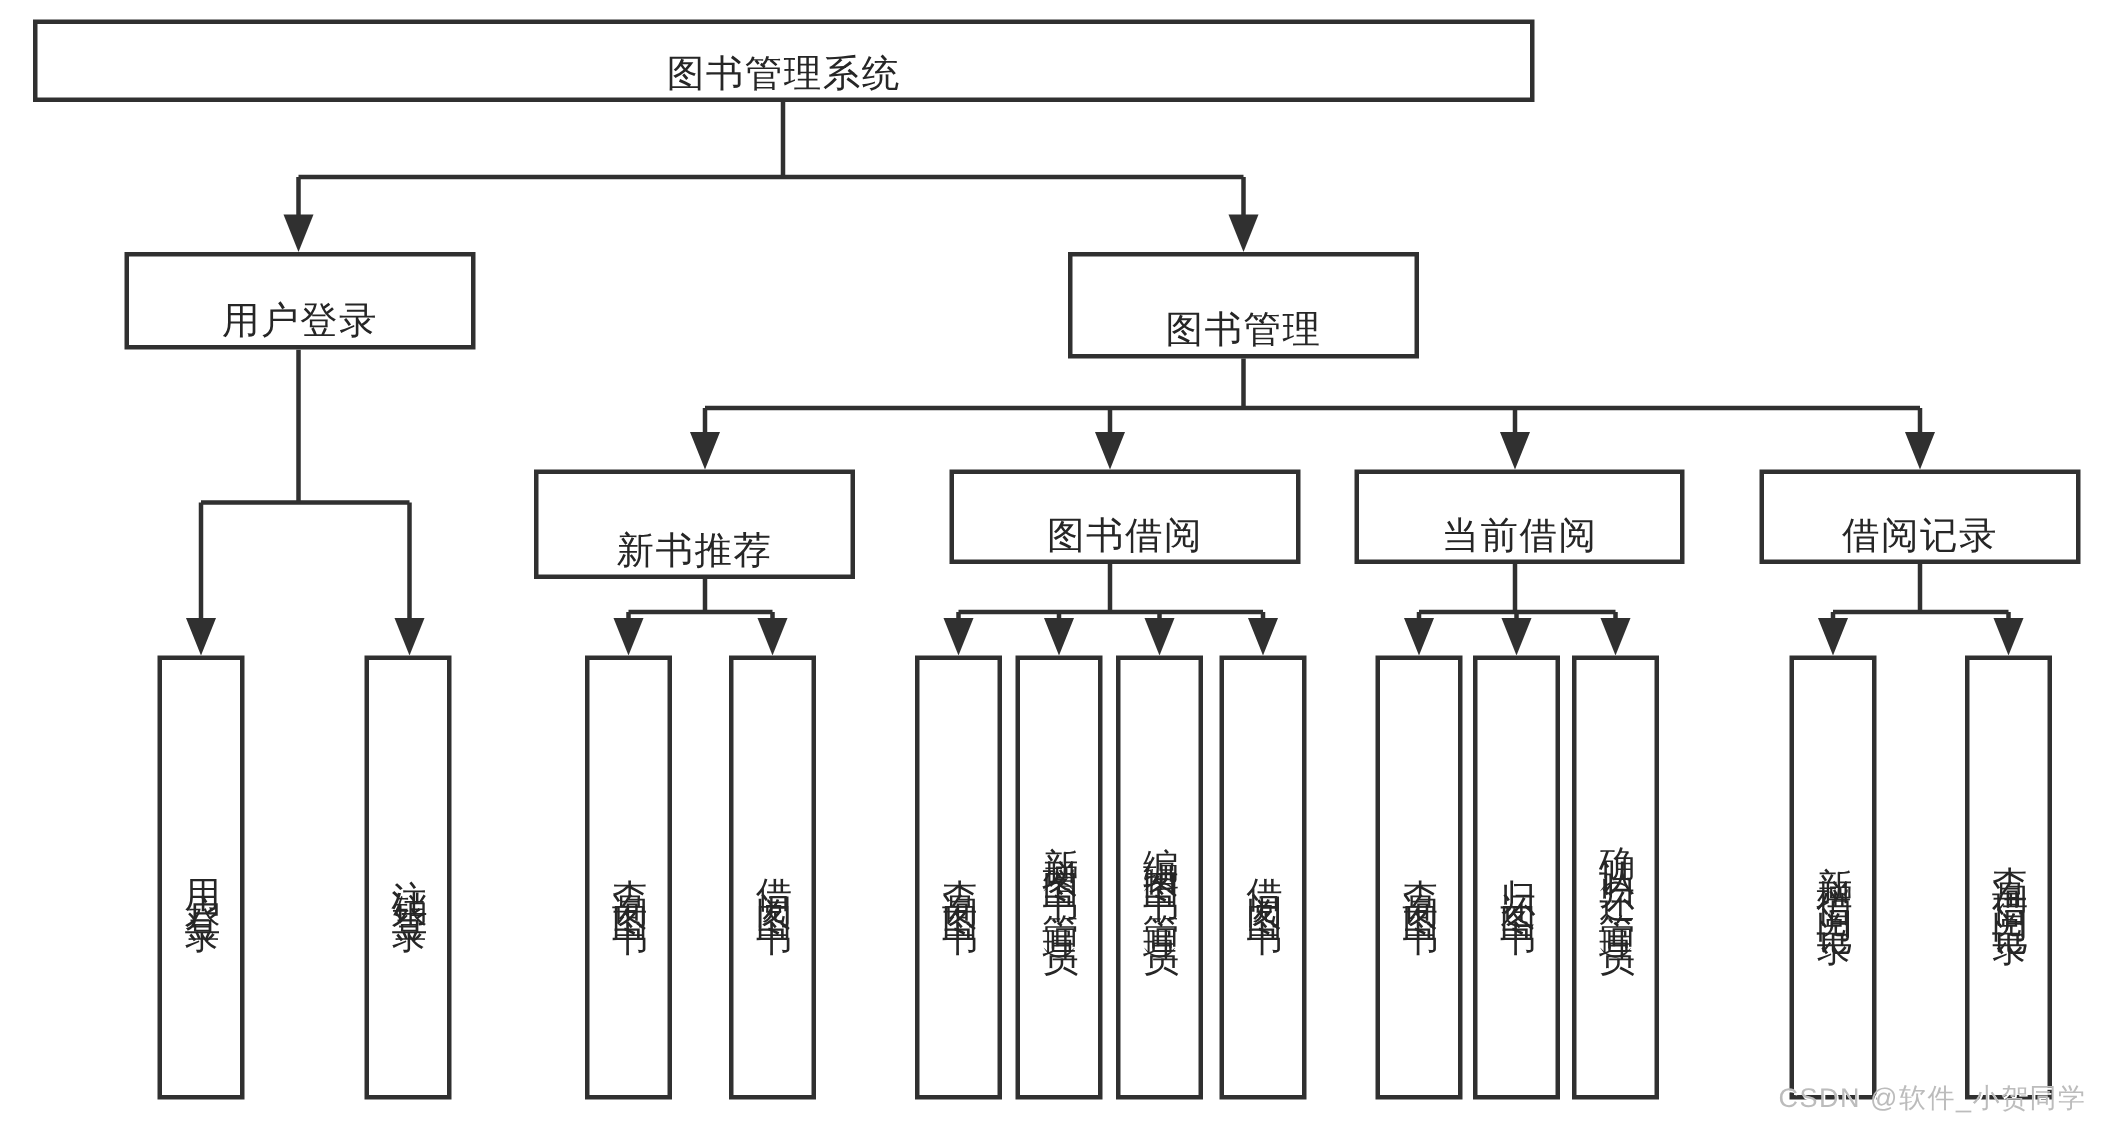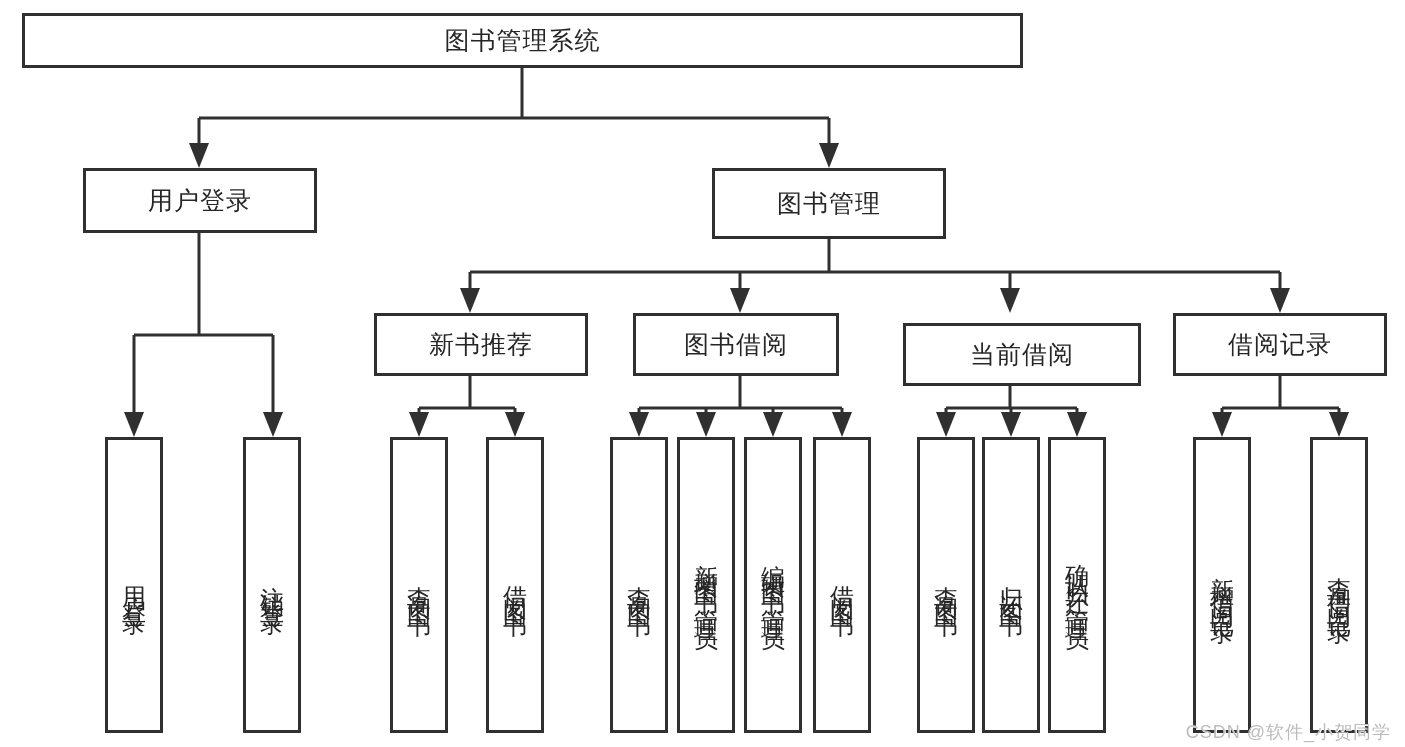--- a/index.html
+++ b/index.html
@@ -23,20 +23,21 @@
     background: #ffffff;
     display: flex;
     align-items: center;
     justify-content: center;
     color: #262626;
   }
   .hbox {
     font-size: 25px;
     letter-spacing: 1px;
     white-space: nowrap;
+    align-items: flex-end;
   }
   .vbox {
     width: 58px;
     height: 296px;
     top: 437px;
   }
   .vbox .vtext {
     writing-mode: vertical-rl;
     text-orientation: mixed;
     font-size: 24px;
@@ -104,27 +105,27 @@
     <span>图书管理系统</span>
   </div>
 
   <div class="node hbox" style="left:83px; top:168px; width:234px; height:65px;">
     <span>用户登录</span>
   </div>
   <div class="node hbox" style="left:712px; top:168px; width:234px; height:71px;">
     <span>图书管理</span>
   </div>
 
-  <div class="node hbox" style="left:374px; top:313px; width:214px; height:63px;">
+  <div class="node hbox" style="left:356px; top:313px; width:214px; height:73px;">
     <span>新书推荐</span>
   </div>
-  <div class="node hbox" style="left:633px; top:313px; width:206px; height:63px;">
+  <div class="node hbox" style="left:633px; top:313px; width:234px; height:63px;">
     <span>图书借阅</span>
   </div>
-  <div class="node hbox" style="left:903px; top:313px; width:238px; height:63px;margin-top:10px;">
+  <div class="node hbox" style="left:903px; top:313px; width:220px; height:63px;">
     <span>当前借阅</span>
   </div>
   <div class="node hbox" style="left:1173px; top:313px; width:214px; height:63px;">
     <span>借阅记录</span>
   </div>
 
   <div class="node vbox" style="left:105px;">
     <span class="vtext">用户登录</span>
   </div>
   <div class="node vbox" style="left:243px;">

